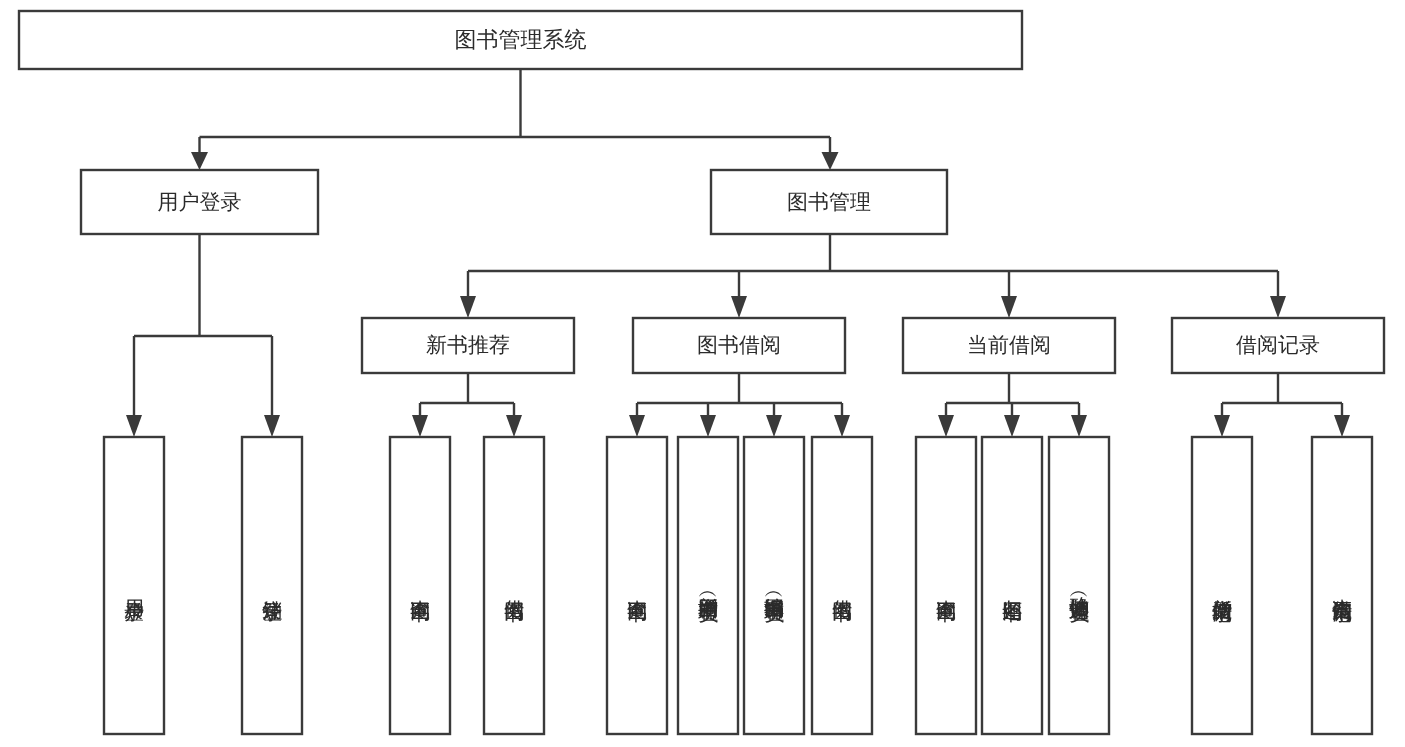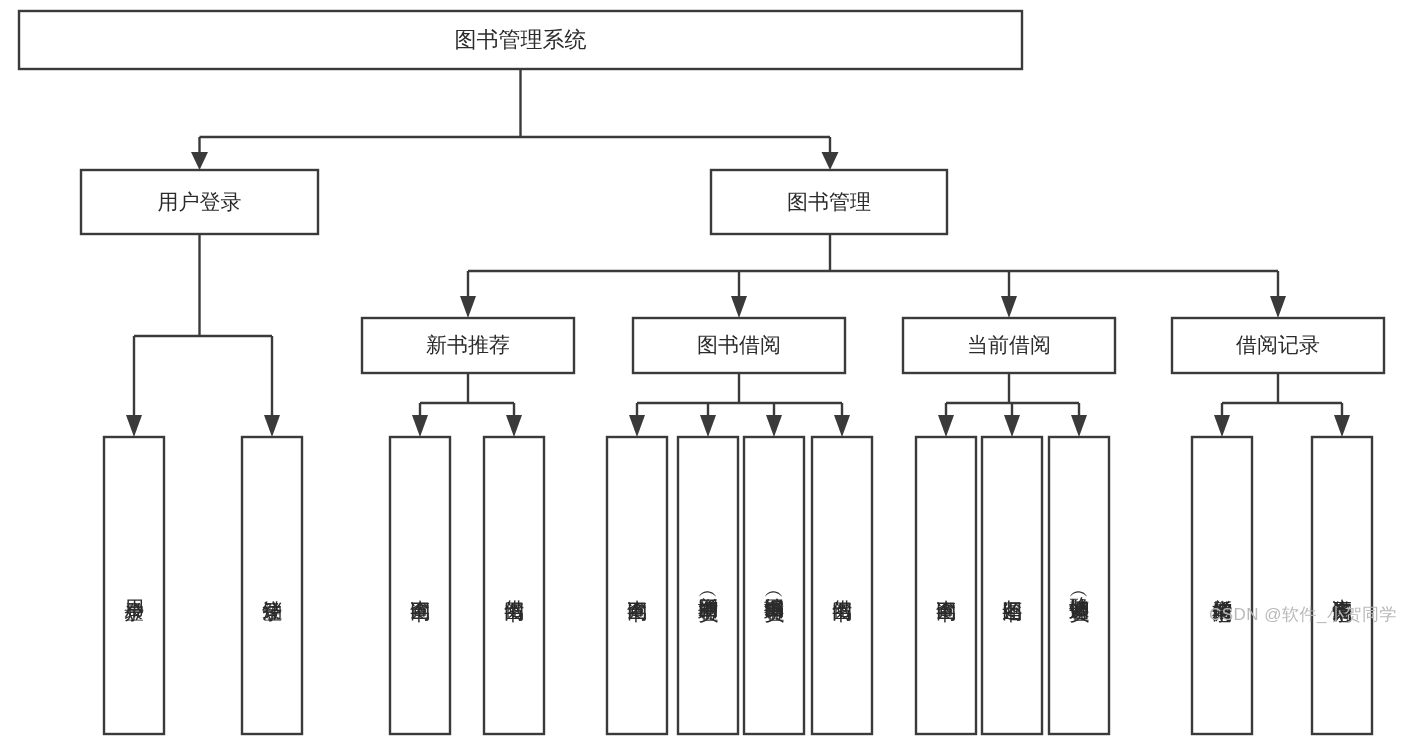--- a/index.html
+++ b/index.html
@@ -214,15 +214,14 @@
   <div class="leaf-label" style="left:607px; top:437px; width:60px; height:297px;">查询图书</div>
   <div class="leaf-label" style="left:678px; top:437px; width:60px; height:297px;">新增图书（管理员）</div>
   <div class="leaf-label" style="left:744px; top:437px; width:60px; height:297px;">编辑图书（管理员）</div>
   <div class="leaf-label" style="left:812px; top:437px; width:60px; height:297px;">借阅图书</div>
   <div class="leaf-label" style="left:916px; top:437px; width:60px; height:297px;">查询图书</div>
   <div class="leaf-label" style="left:982px; top:437px; width:60px; height:297px;">归还图书</div>
   <div class="leaf-label" style="left:1049px; top:437px; width:60px; height:297px;">确认归还（管理员）</div>
   <div class="leaf-label" style="left:1192px; top:437px; width:60px; height:297px;">新增借阅记录</div>
   <div class="leaf-label" style="left:1312px; top:437px; width:60px; height:297px;">查询借阅记录</div>
 
-  <div class="watermark">CSDN @软件_小贺同学</div>
 
 </div>
 
 </body></html>

